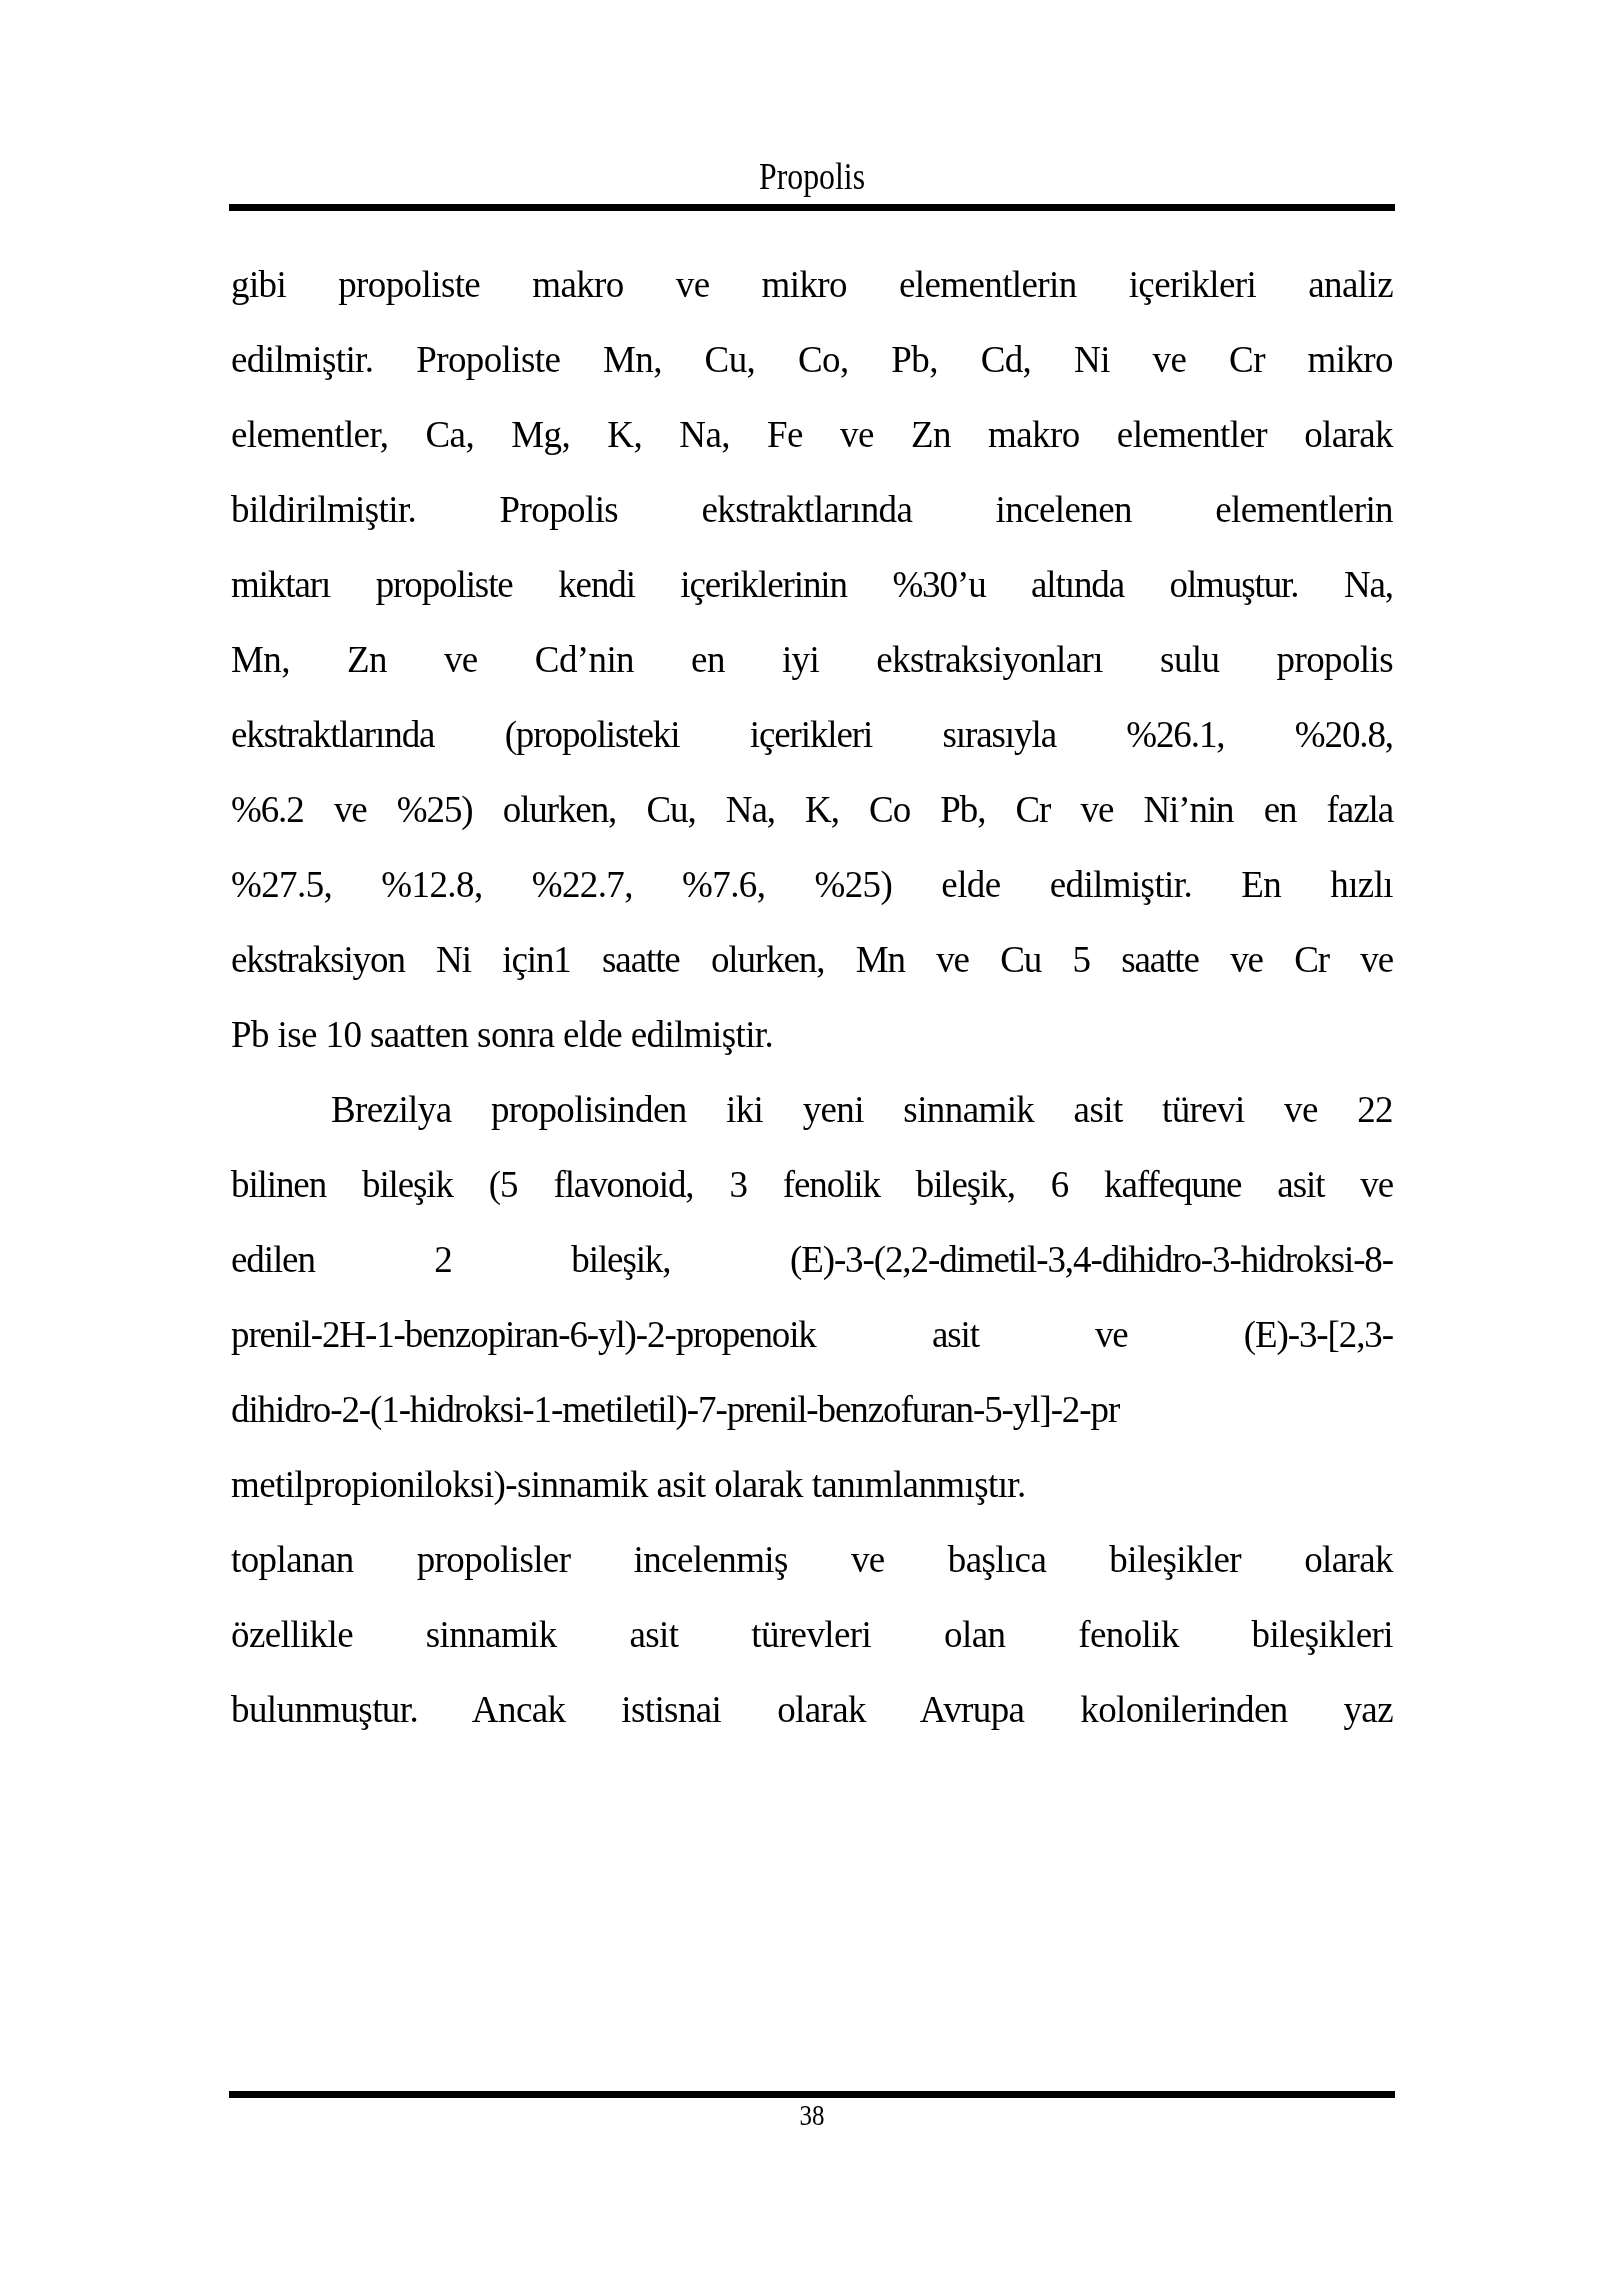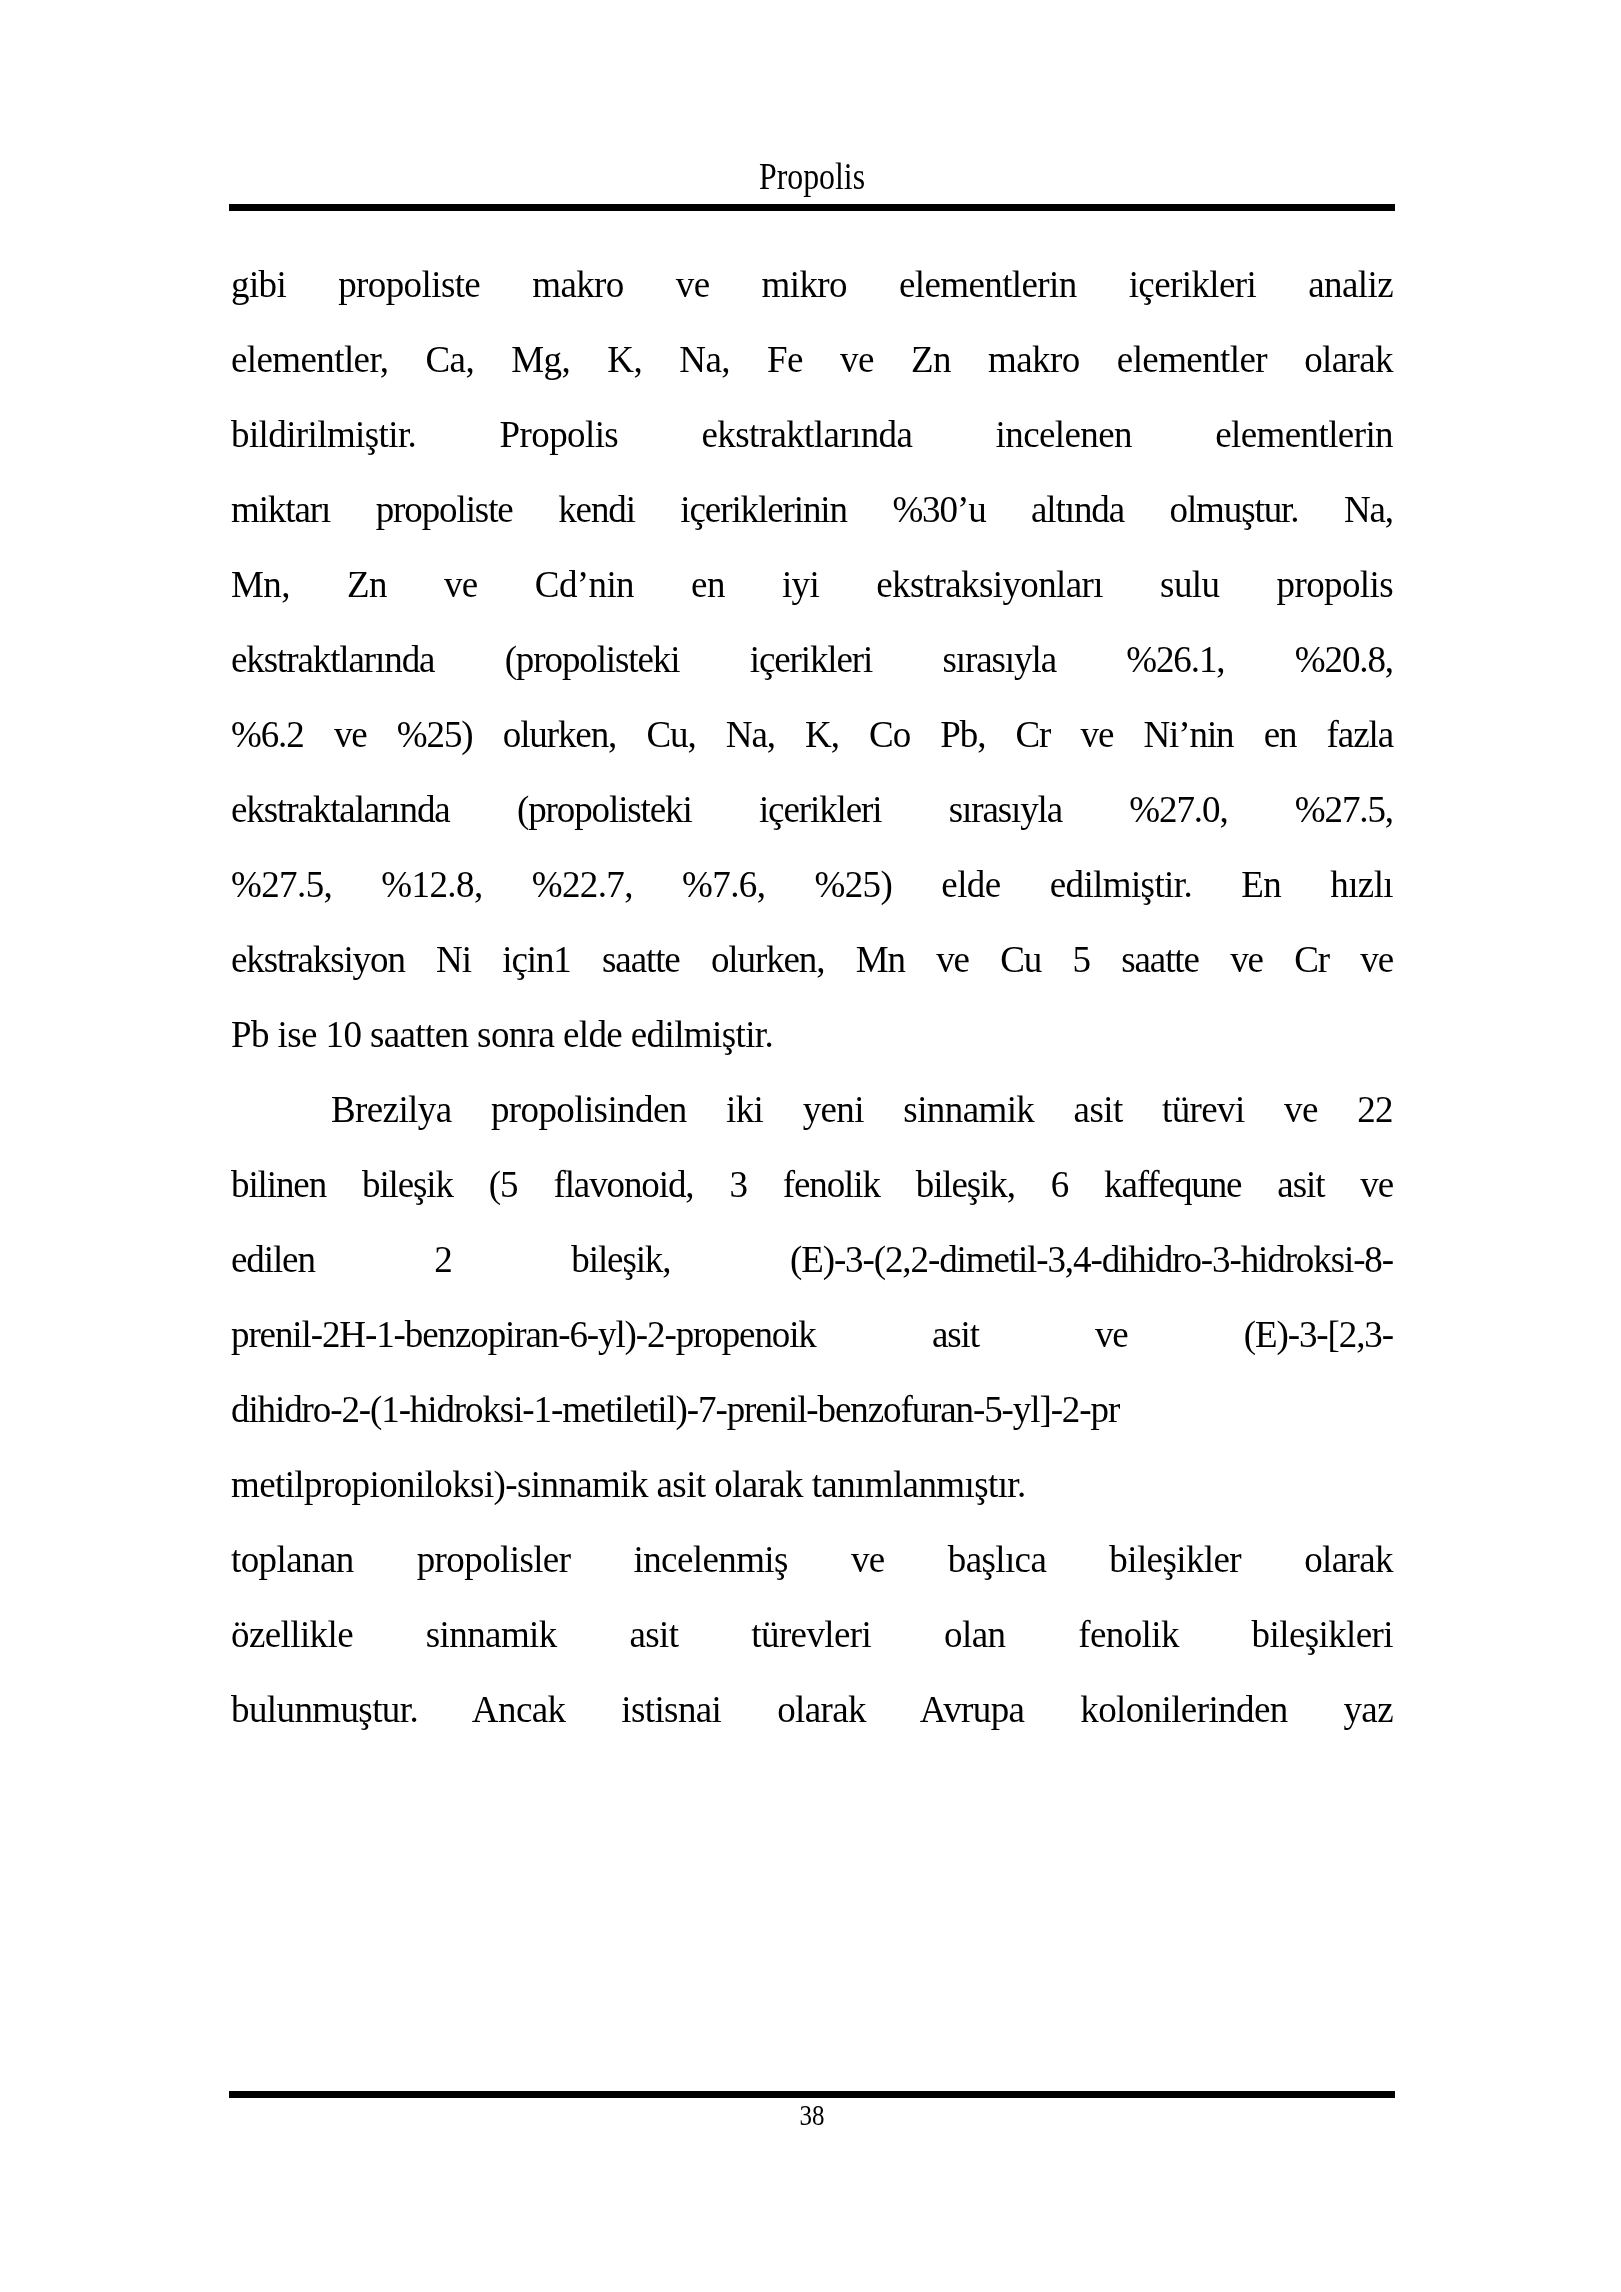--- a/index.html
+++ b/index.html
@@ -88,27 +88,27 @@
 
 <div class="page">
 
   <div class="running-header">Propolis</div>
   <div class="rule top"></div>
 
   <div class="body-text">
 
     <div>
       <span class="line" style="white-space: normal; word-spacing: 0px;">gibi propoliste makro ve mikro elementlerin içerikleri analiz</span>
+      <span class="line" style="white-space: normal; word-spacing: 0px;">edilmiştir. Propoliste Mn, Cu, Co, Pb, Cd, Ni ve Cr mikro</span>
       <span class="line" style="white-space: normal; word-spacing: 0px;">elementler, Ca, Mg, K, Na, Fe ve Zn makro elementler olarak</span>
       <span class="line" style="white-space: normal; word-spacing: 0px;">bildirilmiştir. Propolis ekstraktlarında incelenen elementlerin</span>
       <span class="line tight" style="white-space: normal; word-spacing: 0px;">miktarı propoliste kendi içeriklerinin %30’u altında olmuştur. Na,</span>
       <span class="line" style="white-space: normal; word-spacing: 0px;">Mn, Zn ve Cd’nin en iyi ekstraksiyonları sulu propolis</span>
       <span class="line tight" style="white-space: normal; word-spacing: 0px;">ekstraktlarında (propolisteki içerikleri sırasıyla %26.1, %20.8,</span>
       <span class="line tight" style="white-space: normal; word-spacing: 0px;">%6.2 ve %25) olurken, Cu, Na, K, Co Pb, Cr ve Ni’nin en fazla</span>
-      <span class="line tight" style="white-space: normal; word-spacing: 0px;">ekstraktalarında (propolisteki içerikleri sırasıyla %27.0, %27.5,</span>
       <span class="line" style="white-space: normal; word-spacing: 0px;">%27.5, %12.8, %22.7, %7.6, %25) elde edilmiştir. En hızlı</span>
       <span class="line tight" style="white-space: normal; word-spacing: 0px;">ekstraksiyon  Ni için1 saatte olurken, Mn ve Cu 5 saatte ve Cr ve</span>
       <span class="line last" style="white-space: normal; word-spacing: 0px;">Pb ise 10 saatten sonra elde edilmiştir.</span>
     </div>
 
     <div>
       <span class="line indent" style="white-space: normal; word-spacing: 0px;">Brezilya propolisinden iki yeni sinnamik asit türevi ve 22</span>
       <span class="line tight" style="white-space: normal; word-spacing: 0px;">bilinen bileşik (5 flavonoid, 3 fenolik bileşik, 6 kaffequne asit ve</span>
       <span class="line tight" style="white-space: normal; word-spacing: 0px;">edilen 2 bileşik, (E)-3-(2,2-dimetil-3,4-dihidro-3-hidroksi-8-</span>
       <span class="line tight" style="white-space: normal; word-spacing: 0px;">prenil-2H-1-benzopiran-6-yl)-2-propenoik asit ve (E)-3-[2,3-</span>

